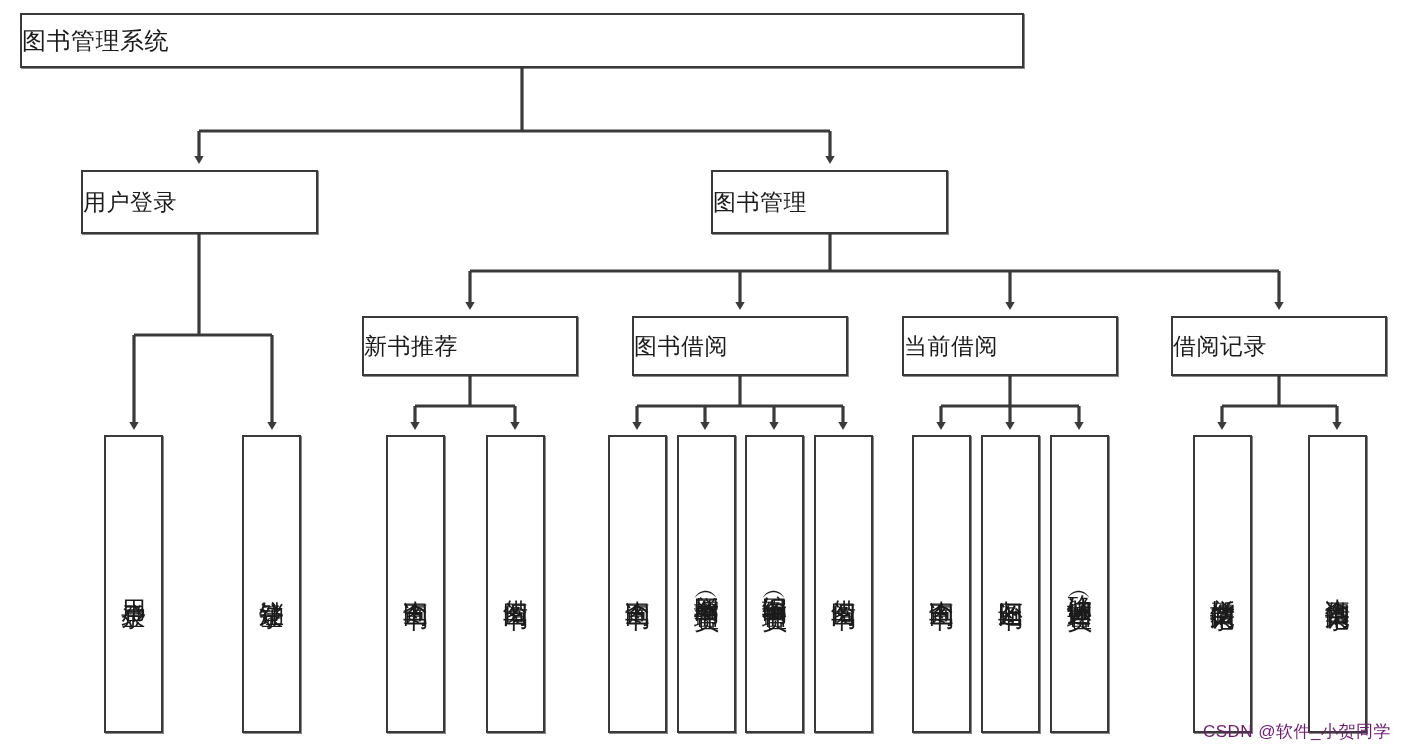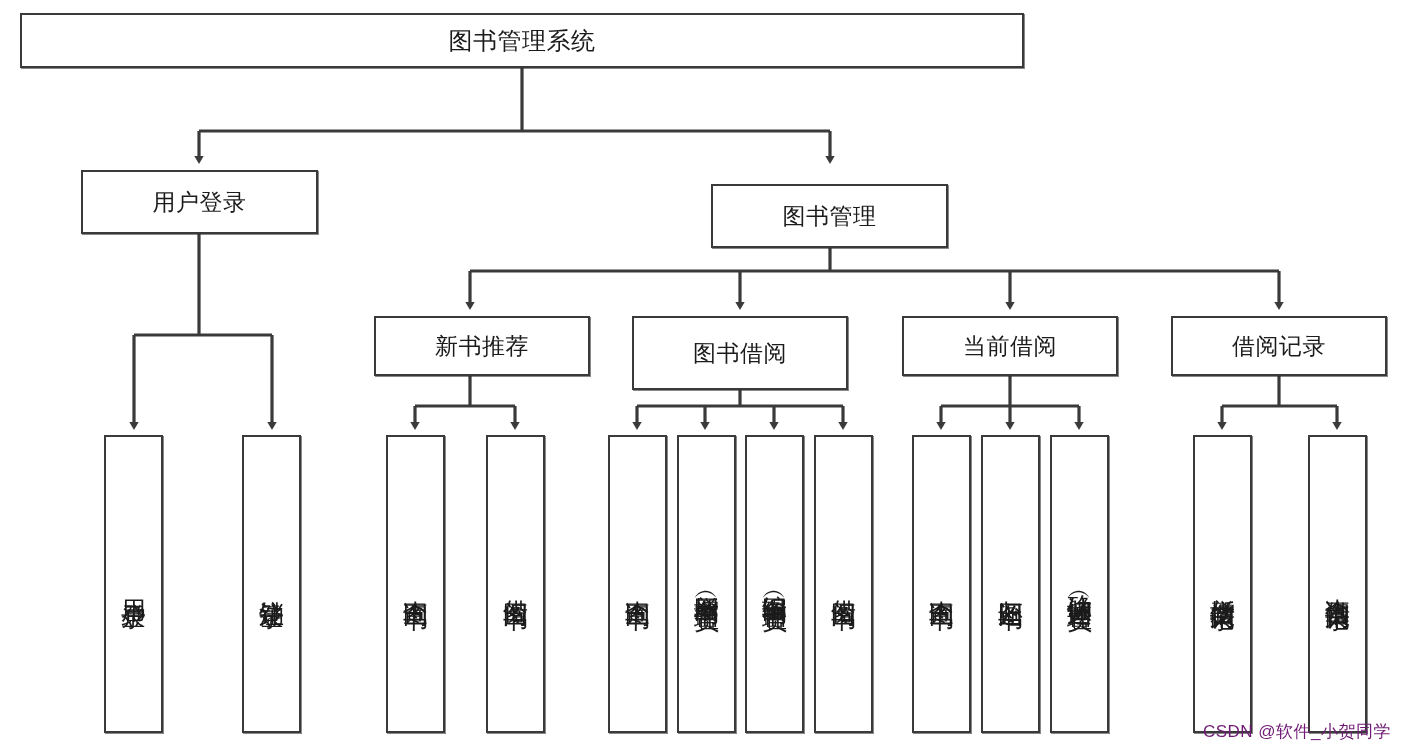--- a/index.html
+++ b/index.html
@@ -26,21 +26,20 @@
     pointer-events: none;
   }
   .node {
     position: absolute;
     box-sizing: border-box;
     background: #ffffff;
     border: 2px solid #3a3a3a;
     box-shadow: 1px 1px 0 0 rgba(40,40,40,0.55);
     display: flex;
     align-items: center;
-    justify-content: center;
     color: #1b1b1b;
   }
   .node .label {
     display: block;
     text-align: center;
     line-height: 1.15;
     white-space: nowrap;
   }
   
   .node.h .label {
@@ -131,29 +130,29 @@
   </svg>
 
   <div class="node h root" style="left:20px; top:13px; width:1004px; height:55px;">
     <span class="label">图书管理系统</span>
   </div>
 
   <div class="node h" style="left:81px; top:170px; width:237px; height:64px;">
     <span class="label">用户登录</span>
   </div>
 
-  <div class="node h" style="left:711px; top:184px; width:237px; height:64px;">
+  <div class="node h" style="left:711px; top:170px; width:237px; height:64px;">
     <span class="label">图书管理</span>
   </div>
 
-  <div class="node h" style="left:374px; top:316px; width:216px; height:60px;">
+  <div class="node h" style="left:362px; top:316px; width:216px; height:60px;">
     <span class="label">新书推荐</span>
   </div>
 
-  <div class="node h" style="left:632px; top:316px; width:216px; height:74px;">
+  <div class="node h" style="left:632px; top:316px; width:216px; height:60px;">
     <span class="label">图书借阅</span>
   </div>
 
   <div class="node h" style="left:1171px; top:316px; width:216px; height:60px;">
     <span class="label">借阅记录</span>
   </div>
 
   <div class="node h" style="left:902px; top:316px; width:216px; height:60px;">
     <span class="label">当前借阅</span>
   </div>

